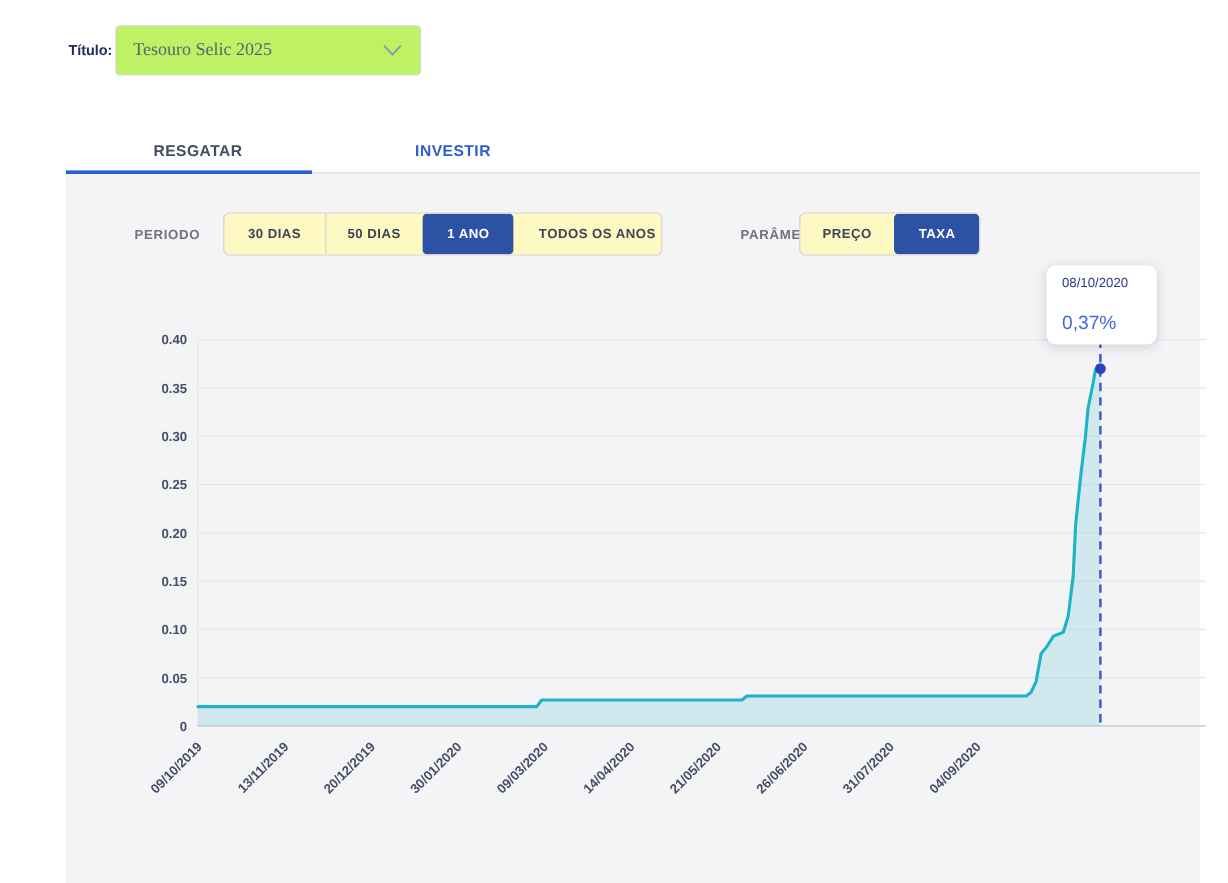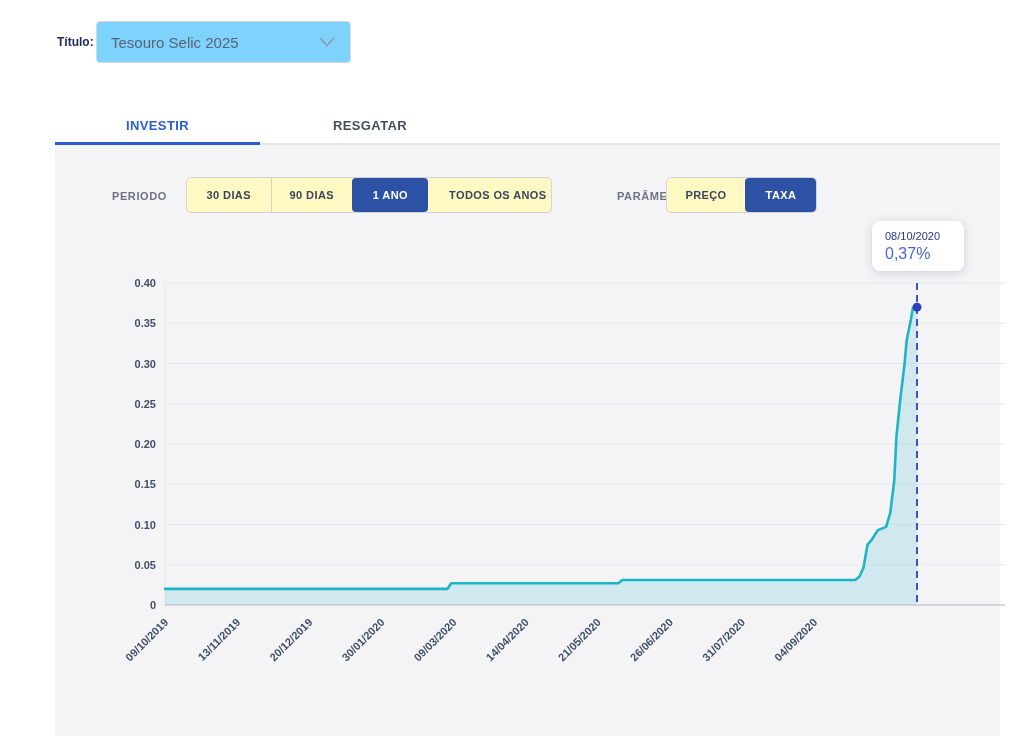--- a/index.html
+++ b/index.html
@@ -1,23 +1,23 @@
 <!DOCTYPE html>
 <html><head>
 <meta charset="utf-8">
 <style>
   * { margin:0; padding:0; box-sizing:border-box; }
   body { background:#fff; font-family:"Liberation Sans","DejaVu Sans",sans-serif; }
   #app { position:relative; width:1023px; height:736px; background:#fff; overflow:hidden; }
 
   
   .titulo-label { position:absolute; left:57px; top:35px; font-size:12px; font-weight:bold; color:#202b5e; }
-  .titulo-select { position:absolute; left:96px; top:21px; width:255px; height:42px; background:#7dd3fc;
+  .titulo-select { position:absolute; left:96px; top:21px; width:255px; height:42px; background:#bef264;
     border:1px solid #d6d7dc; border-radius:4px; display:flex; align-items:center;
-    padding:0 14px; cursor:pointer; }
+    padding:0 14px; cursor:pointer;font-family:Liberation Serif, serif; }
   .titulo-select .value { font-size:15px; color:#5a6278; flex:1; }
   .titulo-select .chev { width:18px; height:12px; }
 
   
   .tabs { position:absolute; left:55px; top:110px; width:945px; height:35px; display:flex; }
   .tab { width:205px; text-align:center; font-size:13px; font-weight:bold; letter-spacing:.4px;
     padding-top:8px; cursor:pointer; color:#474d60; }
   .tab.second { width:220px; }
   .tab.active { color:#2a5ed0; }
   .tabline { position:absolute; left:55px; top:143px; width:945px; height:2px; background:#e6e6e9; }
@@ -40,21 +40,21 @@
   .btn-group .opt:first-child { border-left:none; }
   .btn-group .opt.active { background:#2d51a4; color:#fff; border-left-color:transparent; border-radius:4px; }
   .btn-group .opt.active + .opt { border-left-color:transparent; }
   .opt.w1{width:84px;} .opt.w2{width:82px;} .opt.w3{width:76px;} .opt.w4{width:124px;padding-left:16px;}
   .opt.w5{width:79px;} .opt.w6{width:72px;}
 
   
   .tooltip { position:absolute; left:872px; top:221px; min-width:92px; background:#fff; border-radius:8px;
     box-shadow:0 2px 10px rgba(40,50,90,.18); padding:9px 13px 8px 13px; z-index:5; }
   .tooltip .tdate { font-size:11px; font-weight:normal; color:#2b3785; }
-  .tooltip .tval { font-size:16px; color:#4766d8; margin-top:3px; }
+  .tooltip .tval { font-size:16px; color:#4766d8; margin-top:19px; }
 
   
   #chart-svg { position:absolute; left:45px; top:225px; }
 
   
   .footnote { position:absolute; left:130px; top:702px; font-size:11px; color:#4c4c4c; }
 </style>
 </head>
 <body>
 
@@ -62,32 +62,32 @@
 
   <span class="titulo-label">Título:</span>
   <div class="titulo-select">
     <span class="value">Tesouro Selic 2025</span>
     <svg class="chev" viewBox="0 0 18 12">
       <polyline points="2,2 9,9.5 16,2" fill="none" stroke="#8d96b2" stroke-width="1.6"></polyline>
     </svg>
   </div>
 
   <div class="tabs">
+    <div class="tab second">RESGATAR</div>
     <div class="tab active">INVESTIR</div>
-    <div class="tab second">RESGATAR</div>
   </div>
   <div class="tabline"></div>
   <div class="tabline-active"></div>
 
   <div class="panel"></div>
 
   <span class="ctl-label periodo">PERIODO</span>
   <div class="btn-group period">
     <button class="opt w1">30 DIAS</button>
-    <button class="opt w2">90 DIAS</button>
+    <button class="opt w2">50 DIAS</button>
     <button class="opt w3 active">1 ANO</button>
     <button class="opt w4">TODOS OS ANOS</button>
   </div>
 
   <span class="ctl-label parametros">PARÂMETROS</span>
   <div class="btn-group params">
     <button class="opt w5">PREÇO</button>
     <button class="opt w6 active">TAXA</button>
   </div>
 

